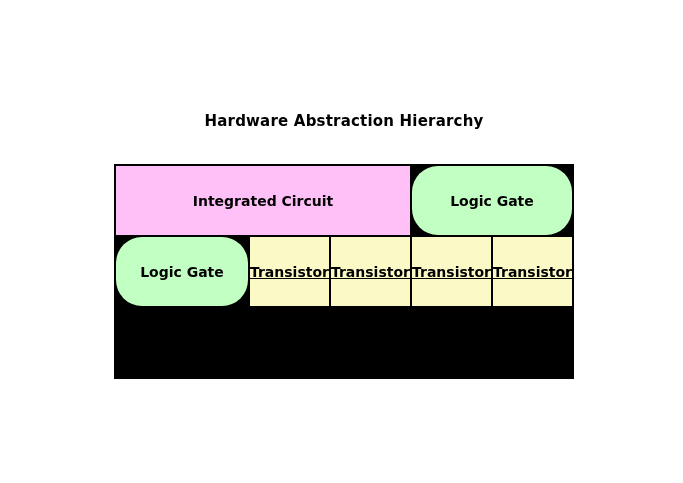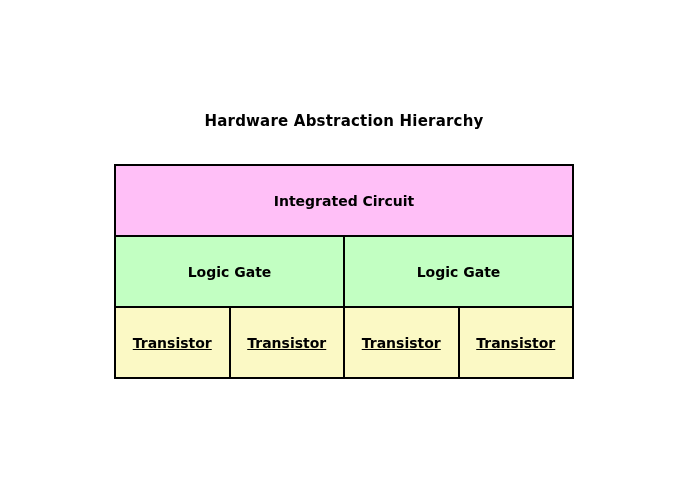--- a/index.html
+++ b/index.html
@@ -31,35 +31,35 @@
   .hierarchy {
     position: absolute;
     left: 114px;
     top: 164px;
     width: 460px;
     height: 215px;
     box-sizing: border-box;
     background: var(--border, #000000);
     border: 2px solid var(--border, #000000);
     display: grid;
-    grid-template-columns: repeat(4, 1fr);
+    grid-template-columns: repeat(6, 1fr);
     grid-template-rows: repeat(3, 1fr);
     gap: 2px;
   }
   .cell {
     display: flex;
     align-items: center;
     justify-content: center;
     font-size: 14px;
     font-weight: 600;
     color: #000000;
     text-align: center;
   }
   .cell.ic { grid-column: span 4; background: var(--pink, #ffbff7); }
-  .cell.lg { grid-column: span 2; background: var(--green, #c2ffc2); }
+  .cell.lg { grid-column: span 2; background: var(--green, #c2ffc2); border-radius: 26px; }
   .cell.tr { grid-column: span 1; background: var(--yellow, #fbf9c5); text-decoration: underline; }
 </style>
 </head>
 <body>
 
 <div class="canvas">
 
   <div class="diagram-title">Hardware Abstraction Hierarchy</div>
 
   <div class="hierarchy">

